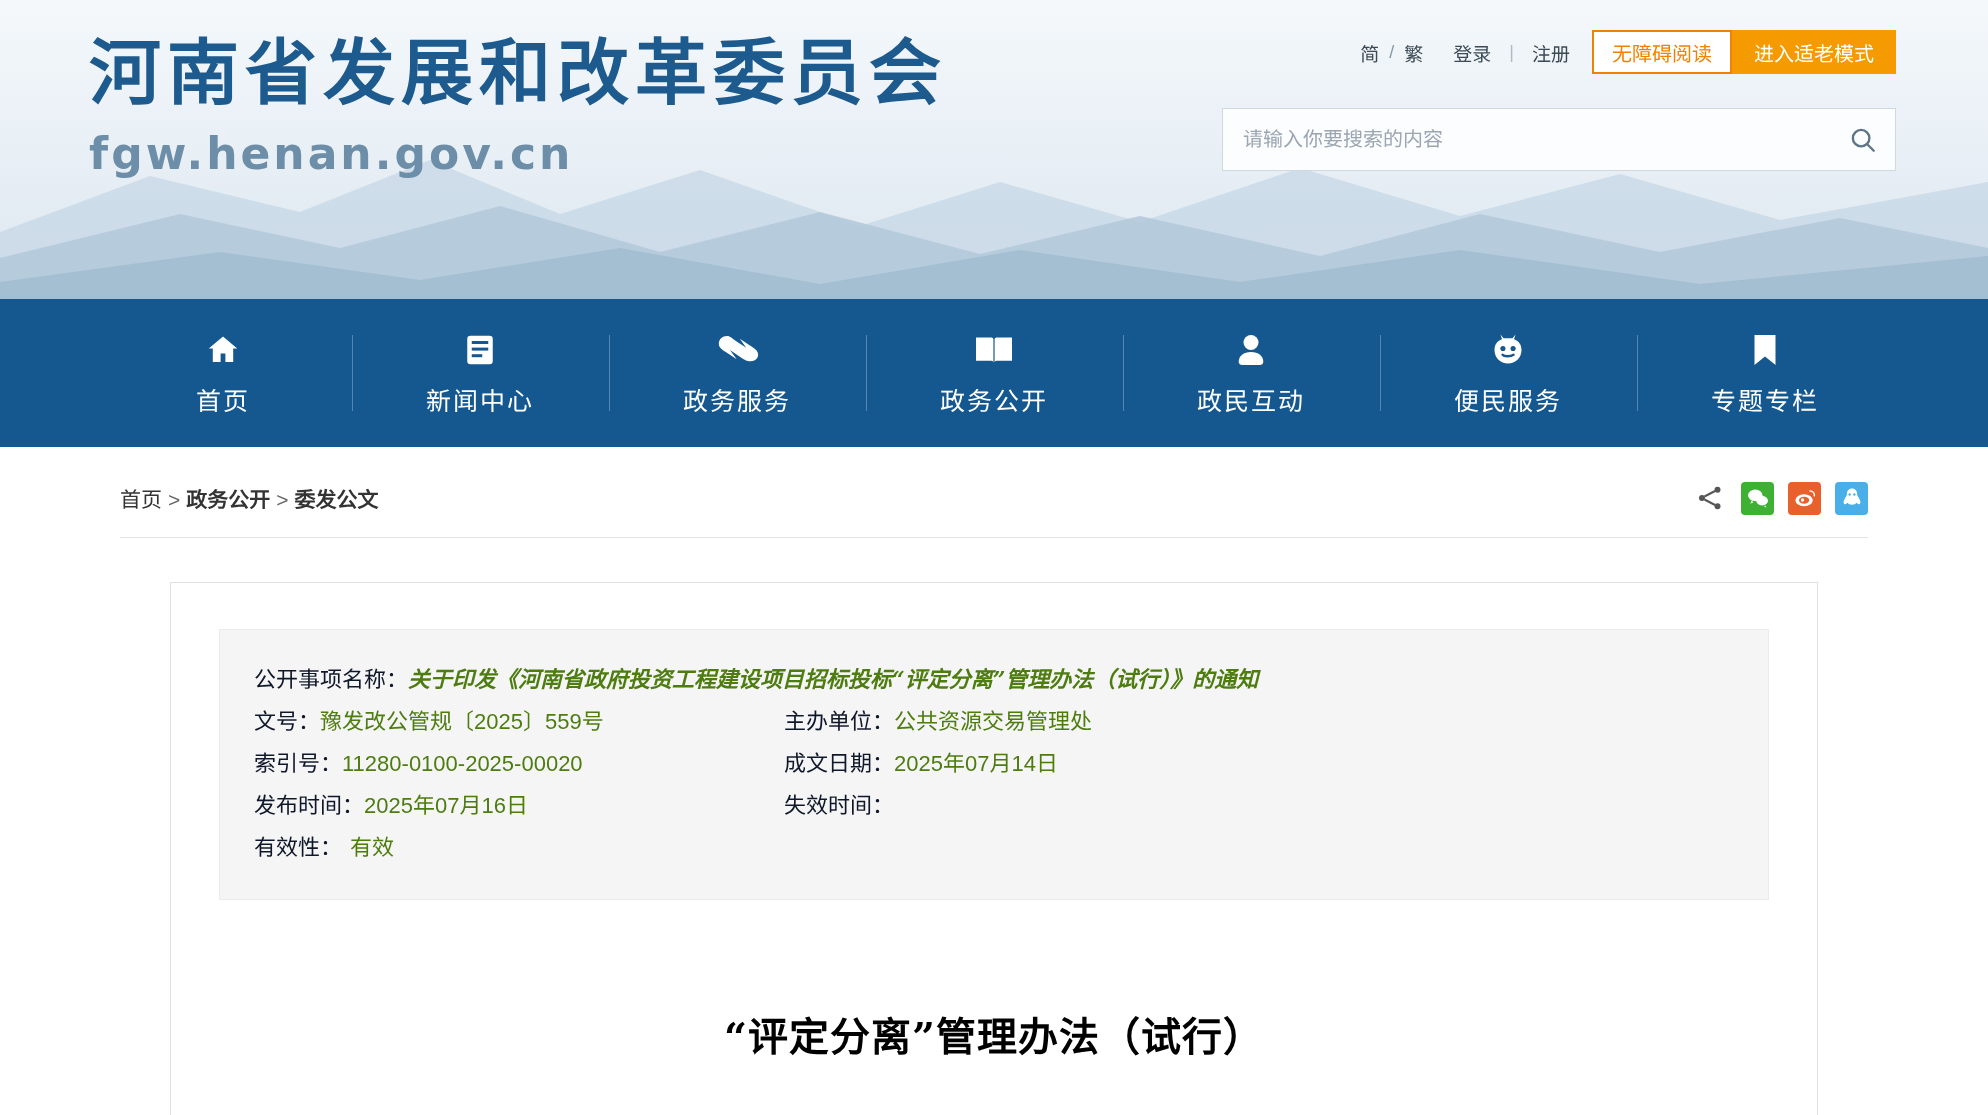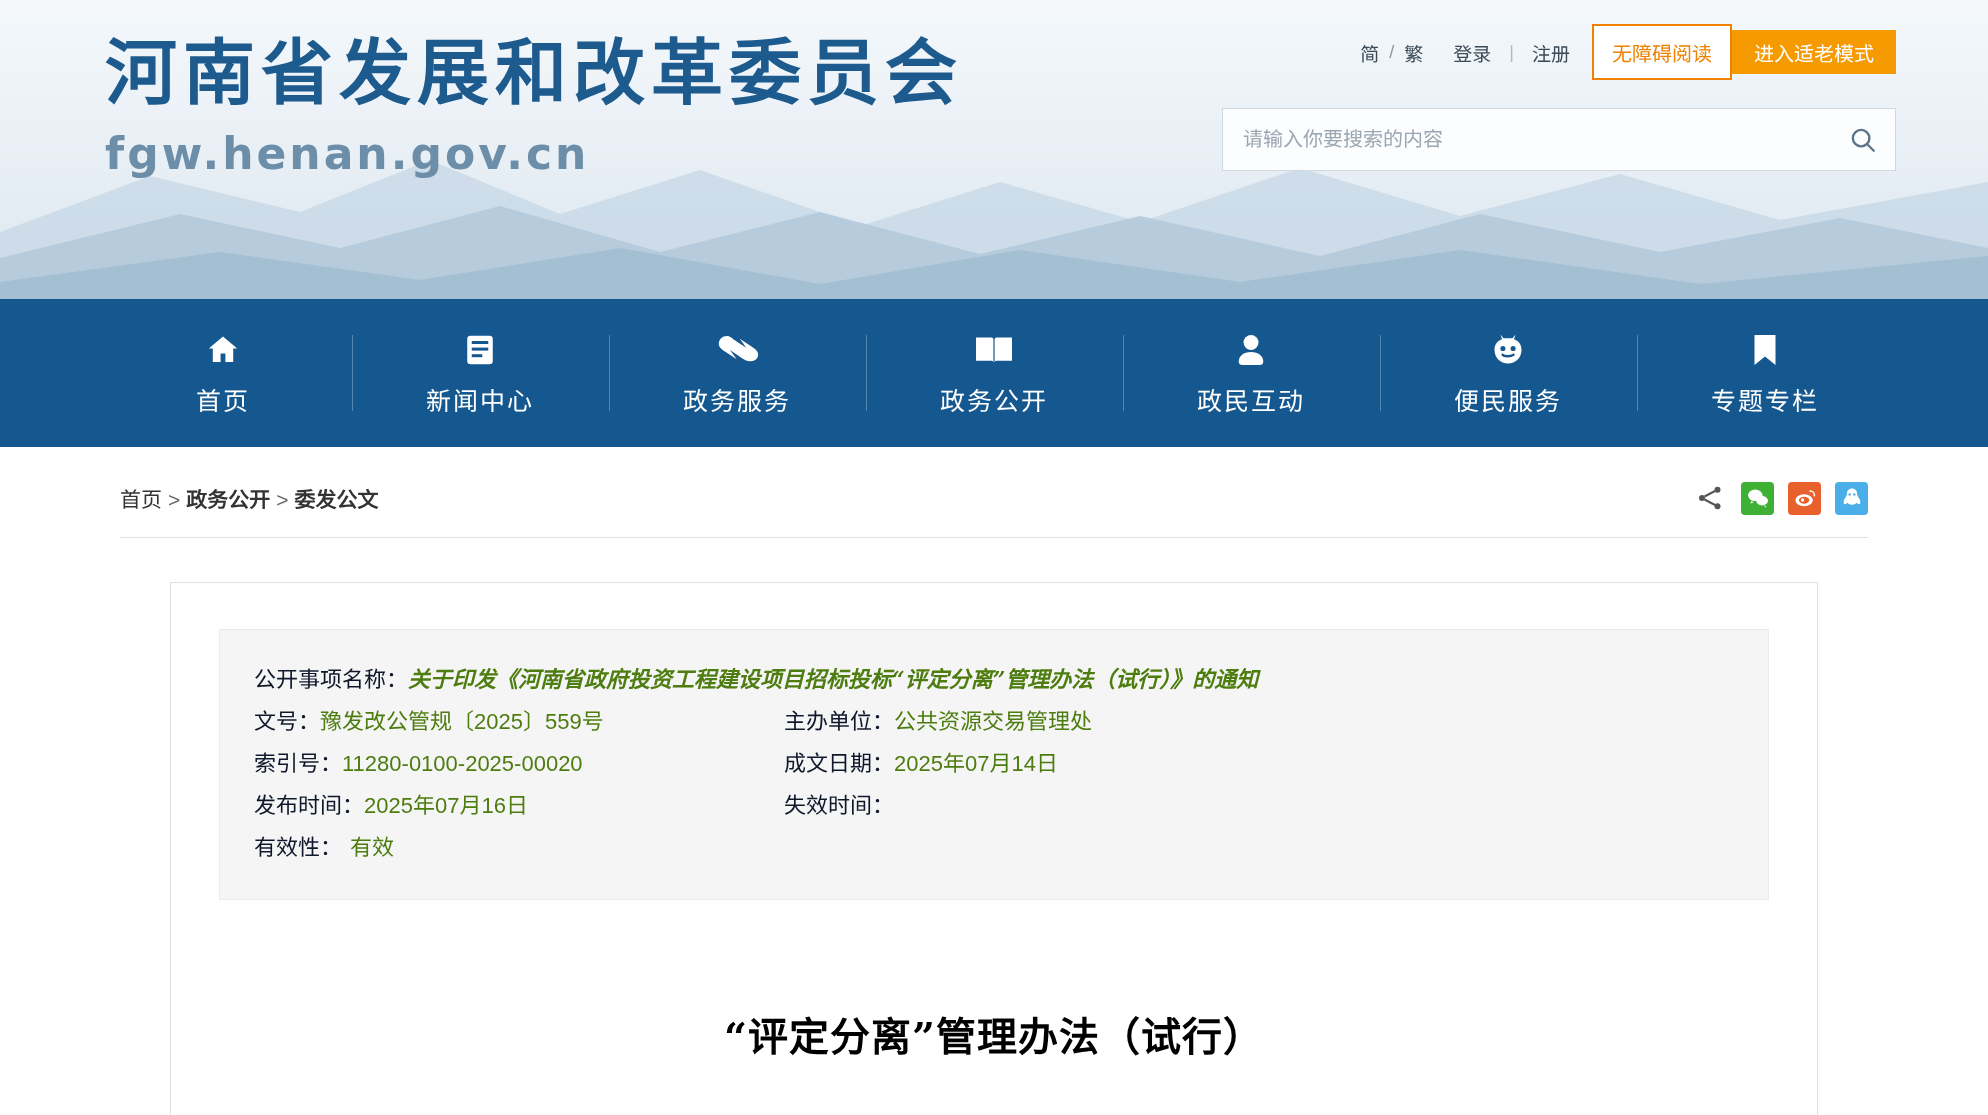--- a/index.html
+++ b/index.html
@@ -23,21 +23,21 @@
   .mtn {
     position: absolute;
     bottom: 0;
     left: 0;
     width: 1988px;
     height: 299px;
     pointer-events: none;
   }
   .logo-wrap {
     position: absolute;
-    left: 105px;
+    left: 89px;
     top: 28px;
   }
   .logo-title {
     font-family: "DejaVu Sans", "Liberation Sans", sans-serif;
     font-size: 72px;
     font-weight: 700;
     letter-spacing: 6px;
     color: #1d5a8e;
     line-height: 1.25;
     white-space: nowrap;
@@ -64,21 +64,21 @@
     font-size: 19px;
     color: #3c4a56;
     padding: 0 8px;
     text-decoration: none;
     cursor: pointer;
   }
   .util-sep { color: #8b98a4; font-size: 18px; padding: 0 2px; }
   .util-pipe { color: #b0bac4; font-size: 18px; padding: 0 10px; }
   .btn-accessible {
     display: inline-flex; align-items: center; justify-content: center;
-    height: 56px; padding: 0 18px;
+    height: 44px; padding: 0 18px;
     border: 2px solid #ef8200;
     color: #ef8200;
     background: #ffffff;
     font-size: 20px;
     margin-left: 14px;
     cursor: pointer;
     white-space: nowrap;
   }
   .btn-elder {
     display: inline-flex; align-items: center; justify-content: center;

